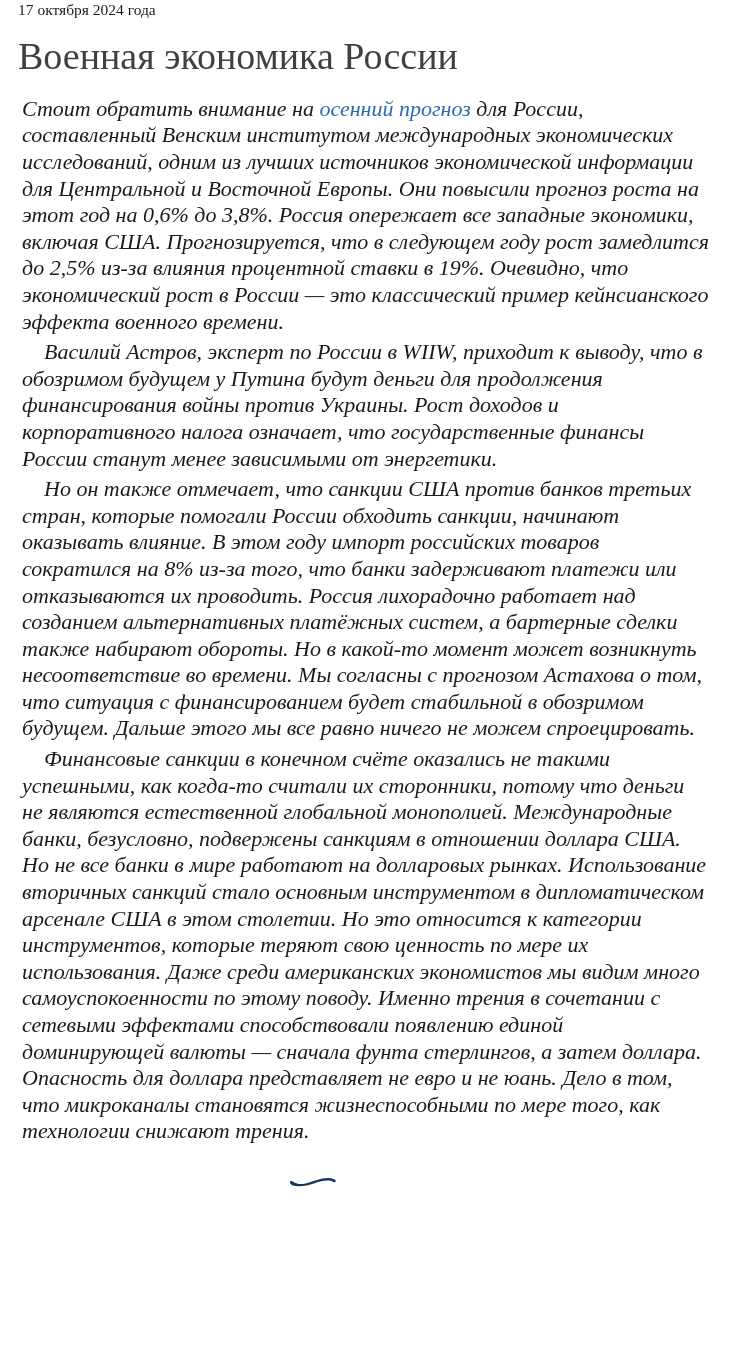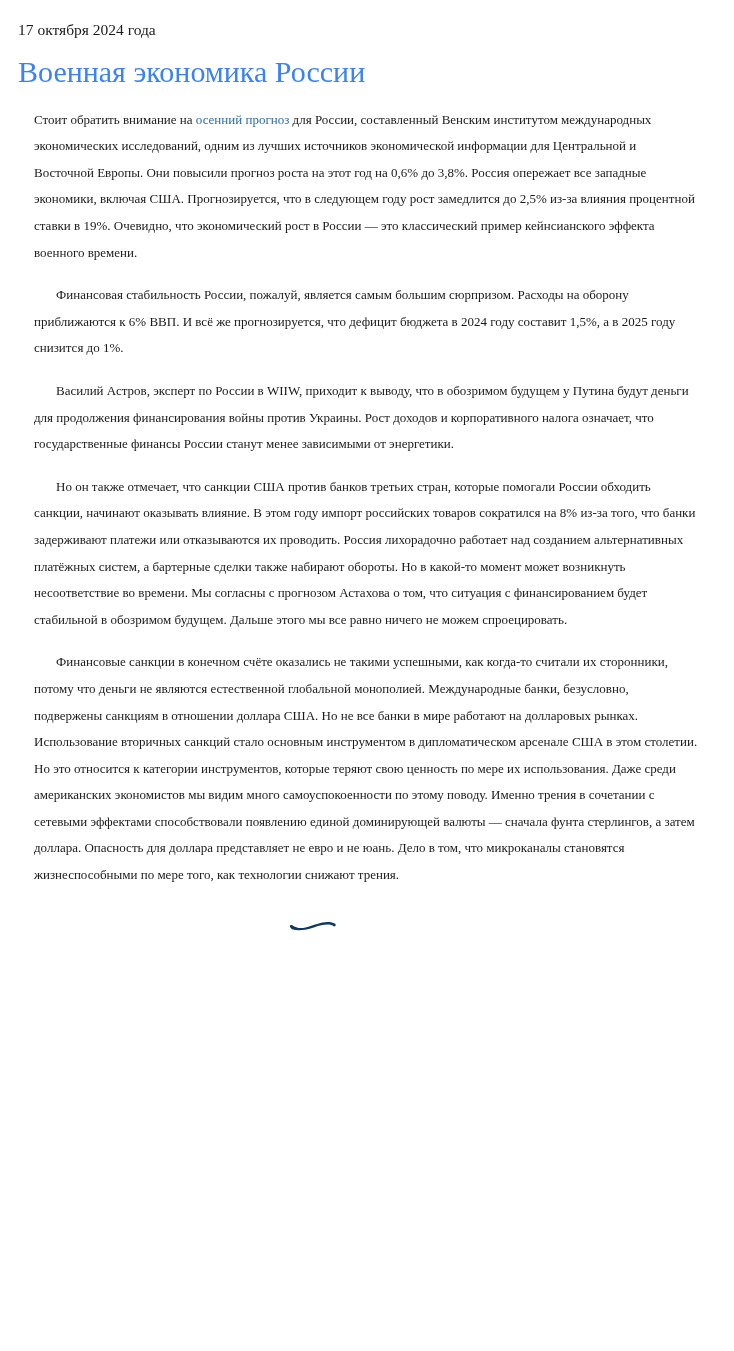--- a/index.html
+++ b/index.html
@@ -10,41 +10,42 @@
   body {
     width: 734px;
     height: 1351px;
     overflow: hidden;
     font-family: "Liberation Serif", "DejaVu Serif", serif;
     color: #1a1a1a;
   }
   .page {
     box-sizing: border-box;
     width: 734px;
-    padding: 20px 20px 0 18px;
+    padding: 0 20px 0 18px;
   }
   .article-date {
     font-size: 15.5px;
     line-height: 1.3;
     color: #1a1a1a;
     margin: 0;
   }
   h1.article-title {
-    font-size: 30px;
+    font-size: 38px;
     font-weight: 400;
     line-height: 1.15;
     margin: 15px 0 17px 0;
-    color: #3b82f6;
+    color: #404040;
   }
   .article-body p {
-    font-size: 13px;
+    font-size: 22px;
     line-height: 26.6px;
-    margin: 16px;
+    margin: 4px;
     text-align: left;
     color: #1a1a1a;
+    font-style: italic;
   }
   .article-body p.indent {
     text-indent: 22px;
   }
   a.inline-link {
     color: #2b6cb0;
     text-decoration: none;
     cursor: pointer;
   }
   .flourish-wrap {
@@ -65,21 +66,20 @@
 
   <div class="article-date">17 октября 2024 года</div>
 
   <h1 class="article-title">Военная экономика России</h1>
 
   <div class="article-body">
 
     <p><span>Стоит обратить внимание на </span><a class="inline-link">осенний прогноз</a><span> для России, составленный Венским институтом международных экономических исследований, одним из лучших источников экономической информации для Центральной и Восточной Европы. Они повысили прогноз роста на этот год на 0,6% до 3,8%. Россия опережает все западные экономики, включая США. Прогнозируется, что в следующем году рост замедлится до 2,5% из-за влияния процентной ставки в 19%. Очевидно, что экономический рост в России — это классический пример кейнсианского эффекта военного времени.</span></p>
 
 
-    <p class="indent">Финансовая стабильность России, пожалуй, является самым большим сюрпризом. Расходы на оборону приближаются к 6% ВВП. И всё же прогнозируется, что дефицит бюджета в 2024 году составит 1,5%, а в 2025 году снизится до 1%.</p>
 
     <p class="indent">Василий Астров, эксперт по России в WIIW, приходит к выводу, что в обозримом будущем у Путина будут деньги для продолжения финансирования войны против Украины. Рост доходов и корпоративного налога означает, что государственные финансы России станут менее зависимыми от энергетики.</p>
 
     <p class="indent">Но он также отмечает, что санкции США против банков третьих стран, которые помогали России обходить санкции, начинают оказывать влияние. В этом году импорт российских товаров сократился на 8% из-за того, что банки задерживают платежи или отказываются их проводить. Россия лихорадочно работает над созданием альтернативных платёжных систем, а бартерные сделки также набирают обороты. Но в какой-то момент может возникнуть несоответствие во времени. Мы согласны с прогнозом Астахова о том, что ситуация с финансированием будет стабильной в обозримом будущем. Дальше этого мы все равно ничего не можем спроецировать.</p>
 
     <p class="indent">Финансовые санкции в конечном счёте оказались не такими успешными, как когда-то считали их сторонники, потому что деньги не являются естественной глобальной монополией. Международные банки, безусловно, подвержены санкциям в отношении доллара США. Но не все банки в мире работают на долларовых рынках. Использование вторичных санкций стало основным инструментом в дипломатическом арсенале США в этом столетии. Но это относится к категории инструментов, которые теряют свою ценность по мере их использования. Даже среди американских экономистов мы видим много самоуспокоенности по этому поводу. Именно трения в сочетании с сетевыми эффектами способствовали появлению единой доминирующей валюты — сначала фунта стерлингов, а затем доллара. Опасность для доллара представляет не евро и не юань. Дело в том, что микроканалы становятся жизнеспособными по мере того, как технологии снижают трения.</p>
 
   </div>
 
   <div class="flourish-wrap">

